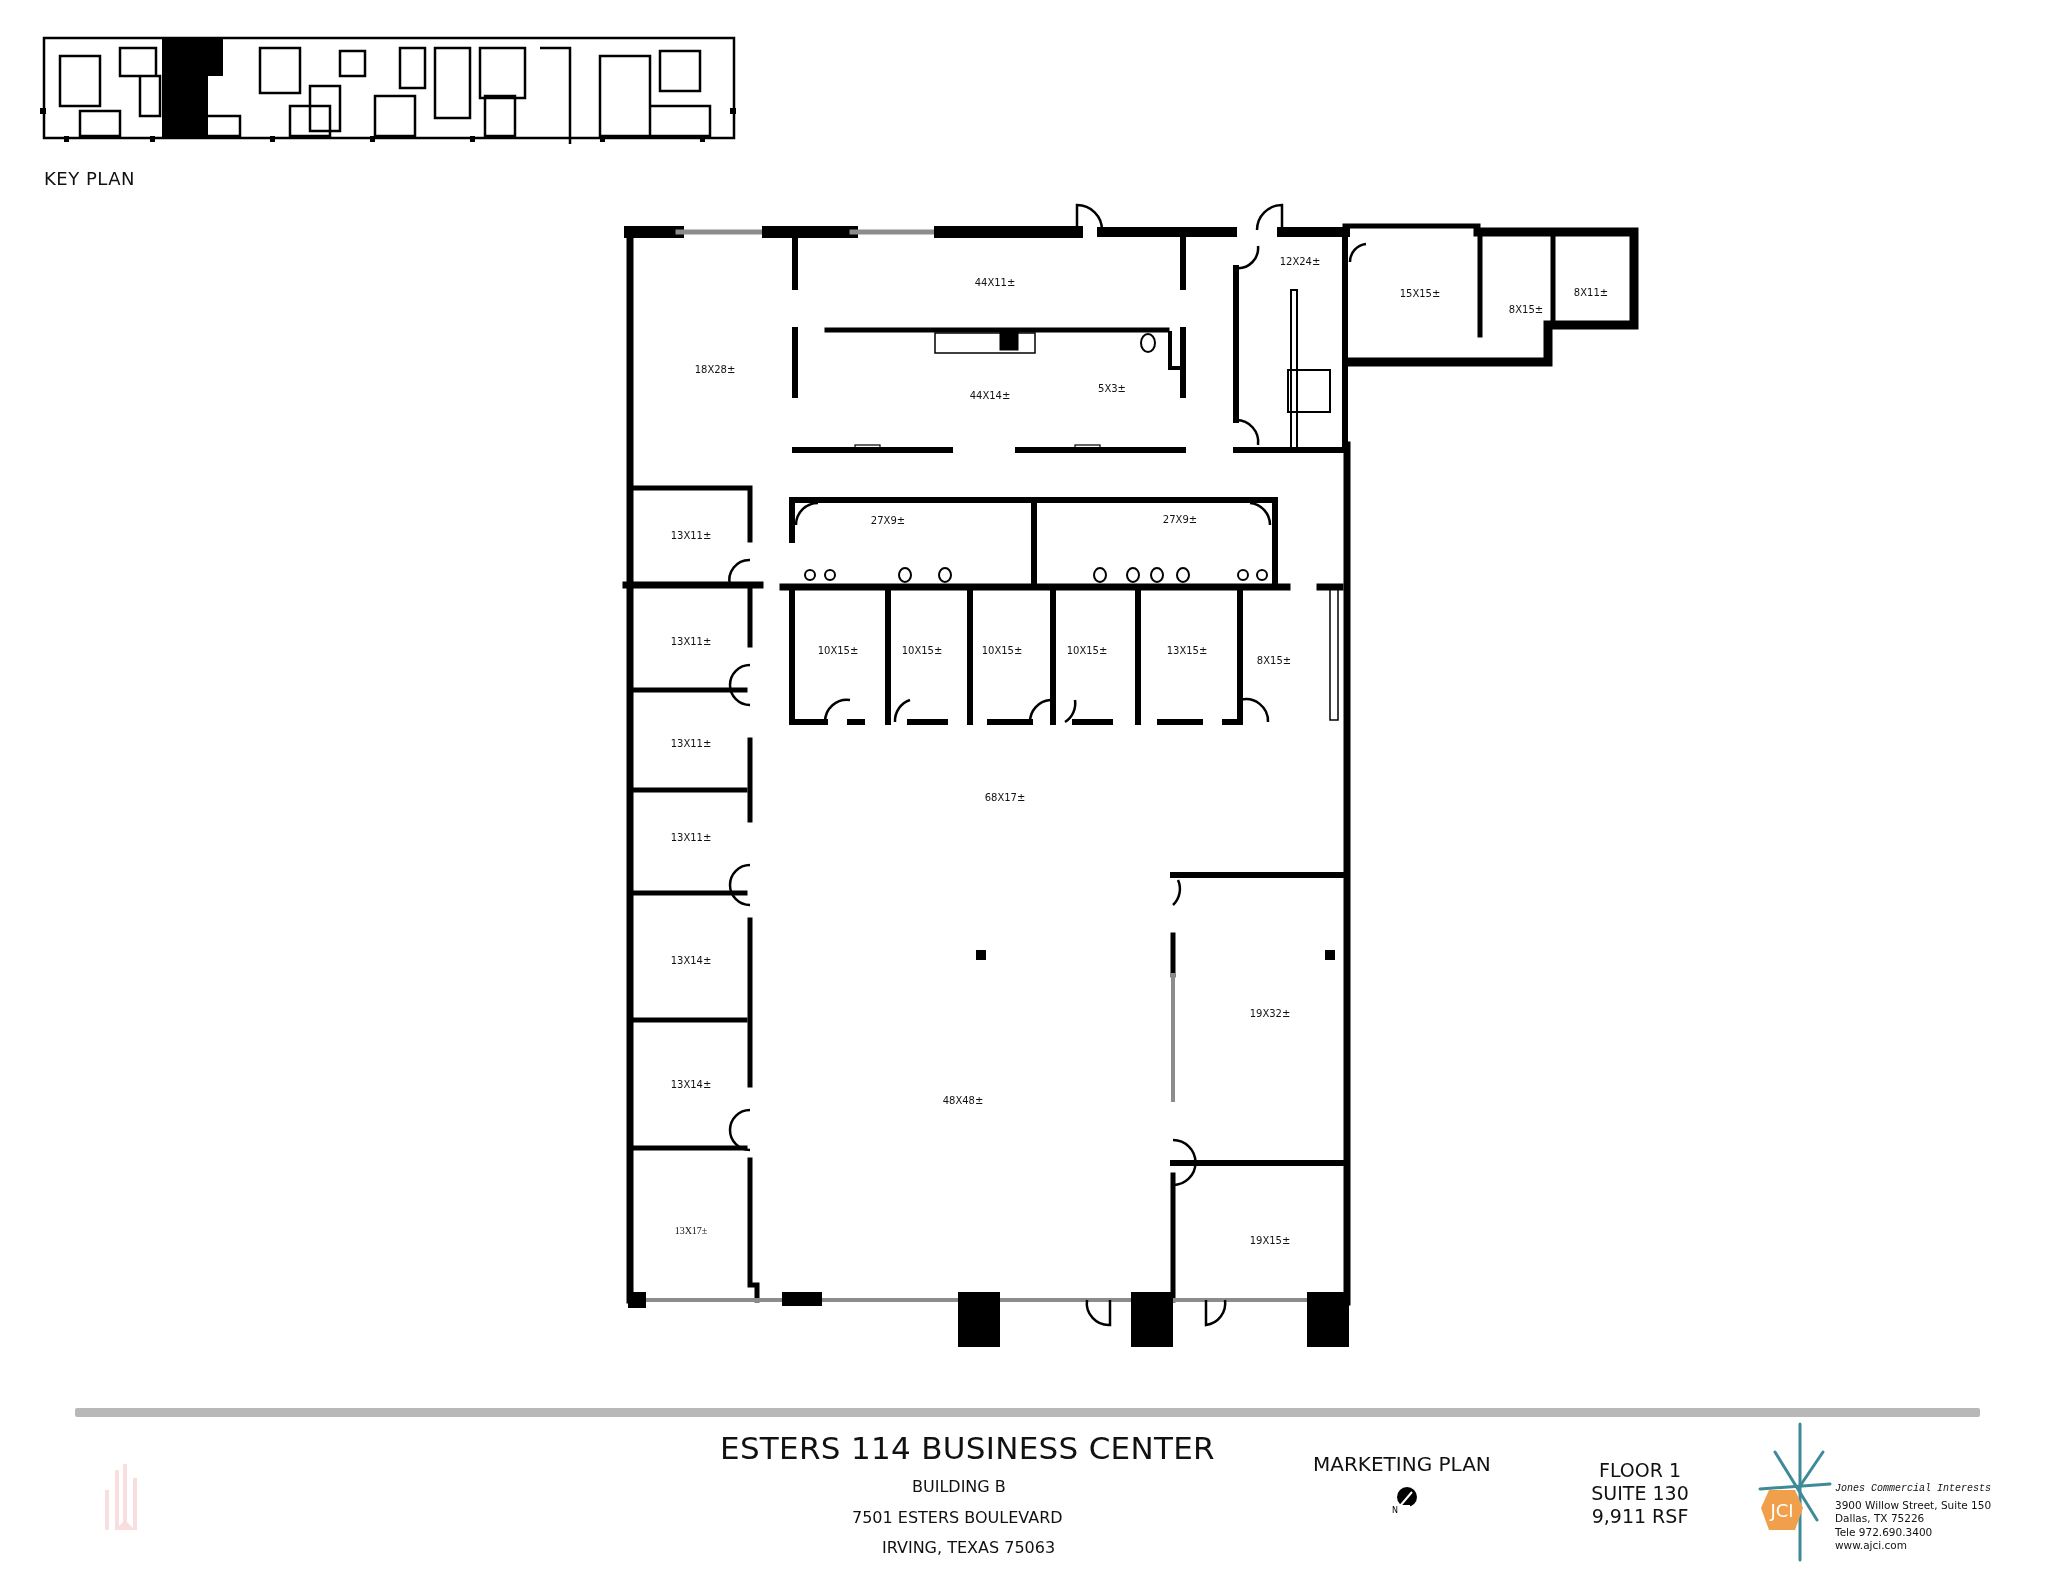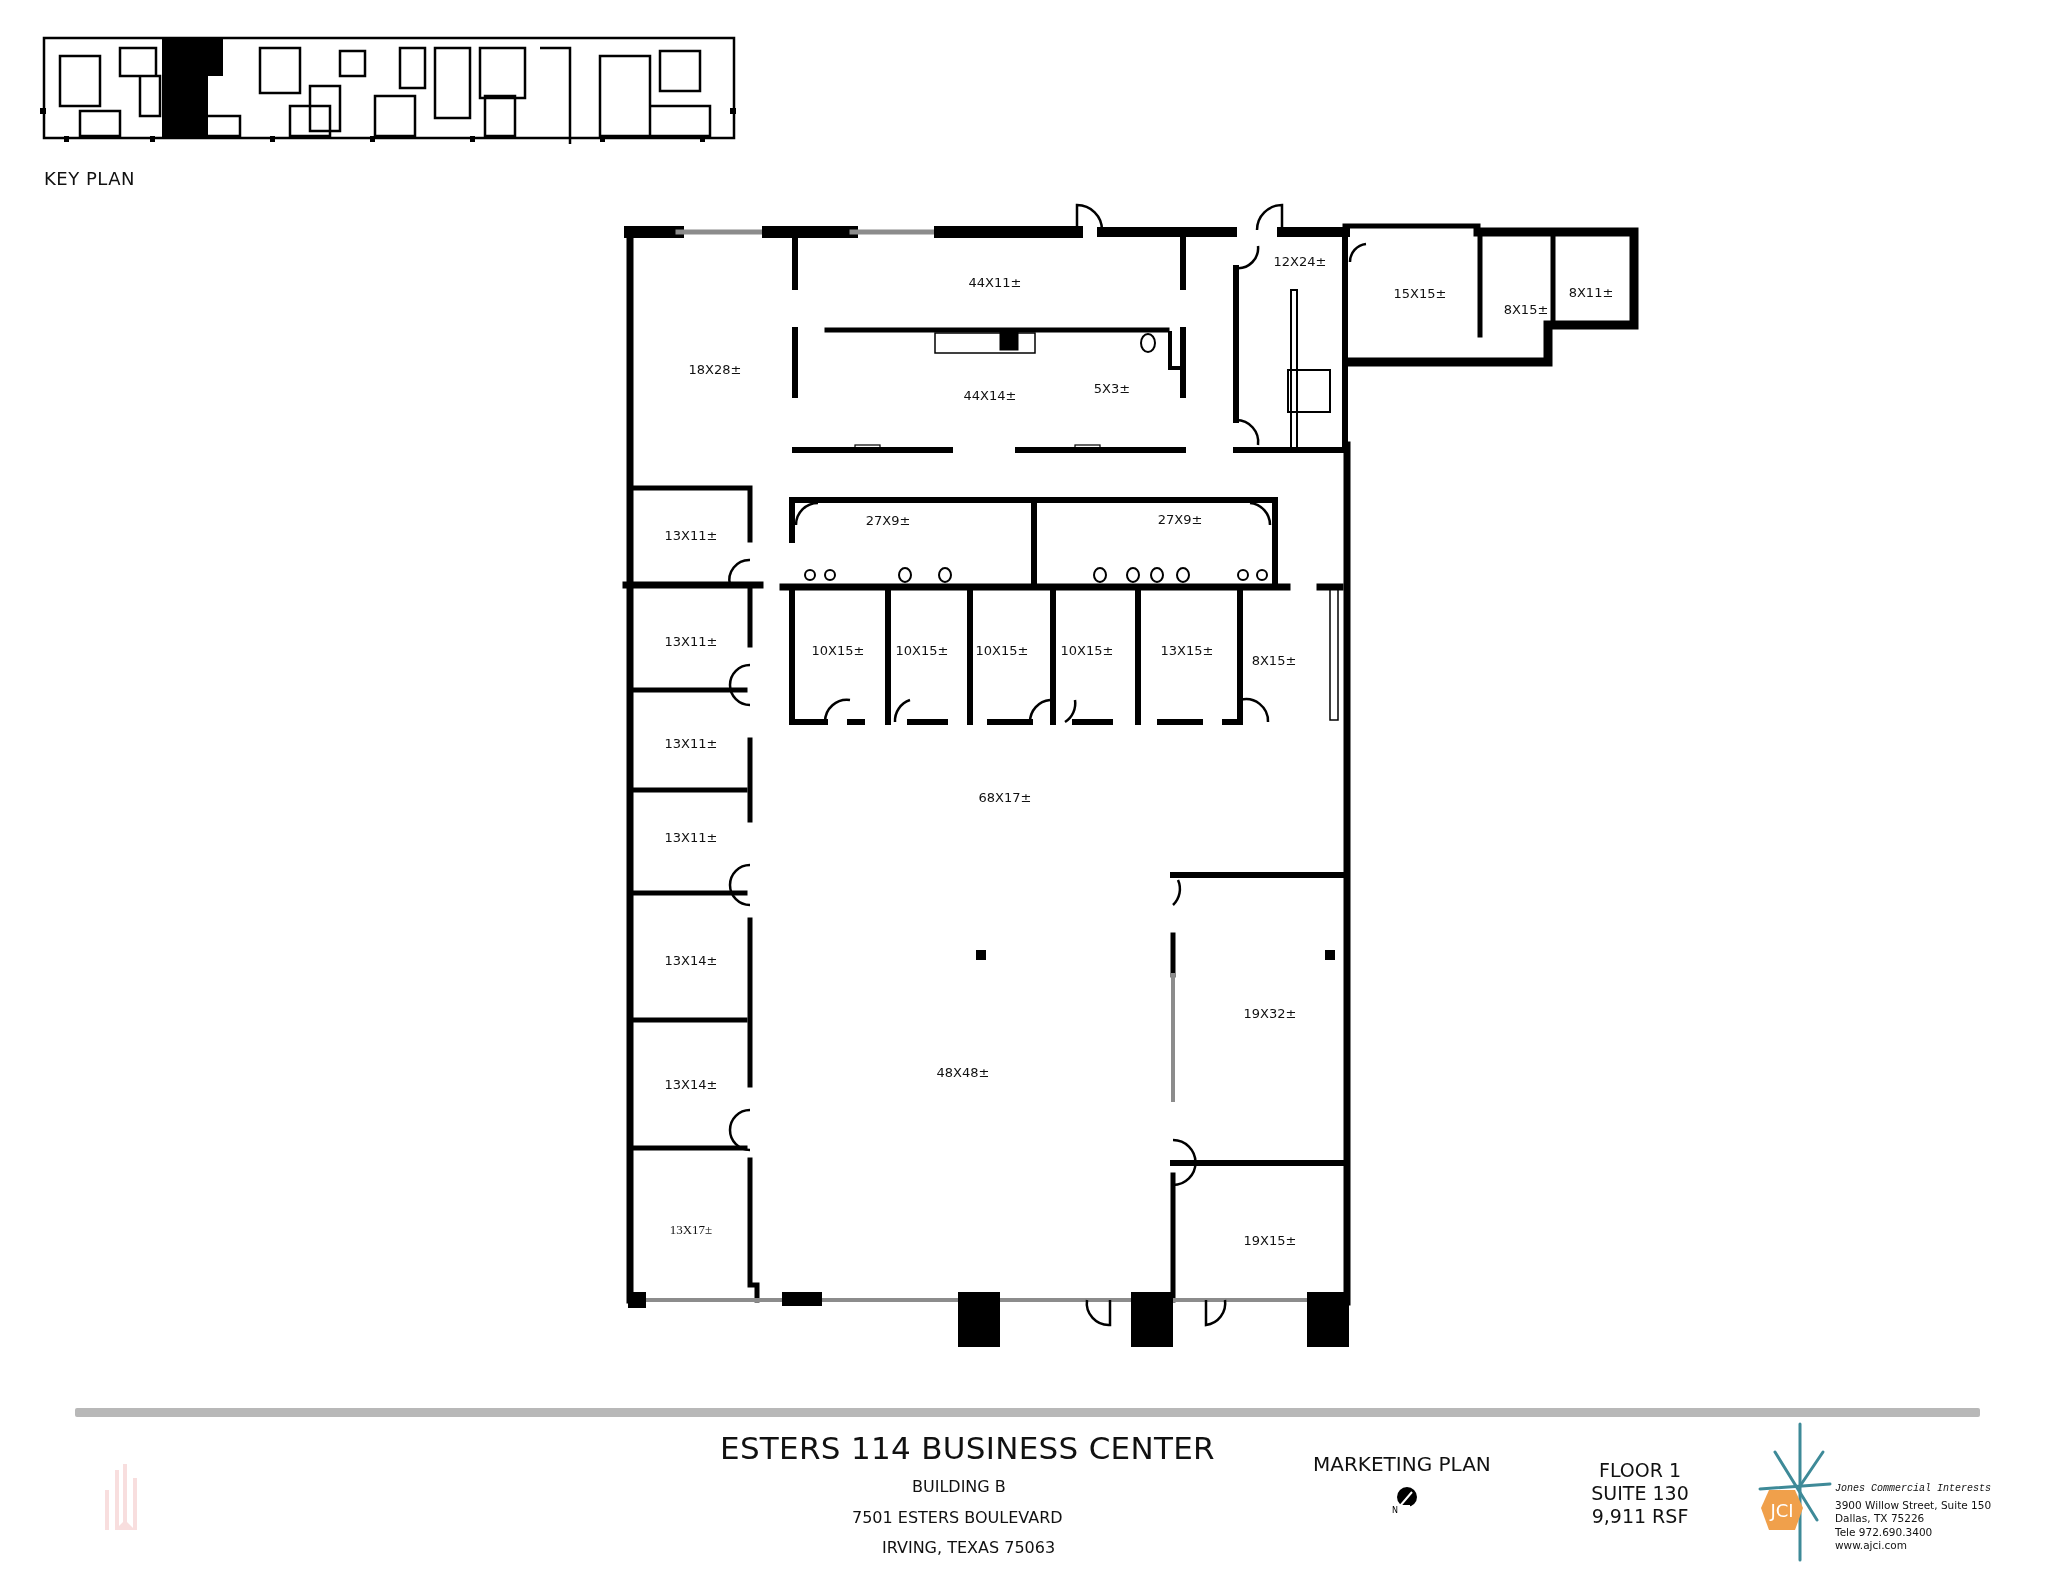--- a/index.html
+++ b/index.html
@@ -2,21 +2,21 @@
 <html><head>
 <meta charset="utf-8">
 <style>
   html, body { margin:0; padding:0; background:#ffffff; }
   body { width:2048px; height:1583px; position:relative; overflow:hidden;
          font-family:"DejaVu Sans", "Liberation Sans", sans-serif; color:#111; }
   .abs { position:absolute; }
   .keyplan { left:40px; top:36px; width:700px; height:108px; }
   .keyplan-label { left:44px; top:168px; font-size:18px; letter-spacing:0.5px; }
   .plan { left:0; top:0; width:2048px; height:1400px; }
-  .room-label { position:absolute; font-size:13px; transform:translate(-50%,-50%); white-space:nowrap;text-align:center; }
+  .room-label { position:absolute; font-size:10px; transform:translate(-50%,-50%); white-space:nowrap;text-align:center; }
   .rule { left:75px; top:1408px; width:1905px; height:9px; background:#b8b8b8; border-radius:2px; }
   .cw-logo { left:85px; top:1460px; width:340px; height:72px; opacity:0.28; }
   .title { left:720px; top:1430px; font-size:31px; letter-spacing:0.3px; }
   .sub { font-size:16px; }
   .building { left:912px; top:1477px; }
   .addr1 { left:852px; top:1508px; }
   .addr2 { left:882px; top:1538px; }
   .mplan { left:1313px; top:1452px; font-size:20px; }
   .north { left:1390px; top:1484px; width:30px; height:30px; }
   .floor-block { left:1580px; top:1459px; width:120px; text-align:center; font-size:19px; line-height:23px; }
@@ -187,21 +187,21 @@
     <div class="room-label" style="left: 1002px; top: 650px;">10X15±</div>
     <div class="room-label" style="left: 1087px; top: 650px;">10X15±</div>
     <div class="room-label" style="left: 1187px; top: 650px;">13X15±</div>
     <div class="room-label" style="left: 1274px; top: 660px;">8X15±</div>
     <div class="room-label" style="left: 691px; top: 641px;">13X11±</div>
     <div class="room-label" style="left: 691px; top: 743px;">13X11±</div>
     <div class="room-label" style="left: 691px; top: 837px;">13X11±</div>
     <div class="room-label" style="left: 691px; top: 960px;">13X14±</div>
     <div class="room-label" style="left: 1005px; top: 797px;">68X17±</div>
     <div class="room-label" style="left: 1270px; top: 1013px;">19X32±</div>
-    <div class="room-label" style="left: 963px; top: 1072px;">48X48±</div>
+    <div class="room-label" style="left: 963px; top: 1100px;">48X48±</div>
     <div class="room-label" style="left: 691px; top: 1084px;">13X14±</div>
     <div class="room-label" style="left: 691px; top: 1230px; font-family: Liberation Serif, serif;">13X17±</div>
     <div class="room-label" style="left: 1270px; top: 1240px;">19X15±</div>
   </div>
 
 <div class="abs rule"></div>
 
 <div class="abs cw-logo">
   <svg width="80" height="72" viewBox="0 0 80 72" style="position:absolute;left:0;top:0">
     <g fill="#e98a8a">

